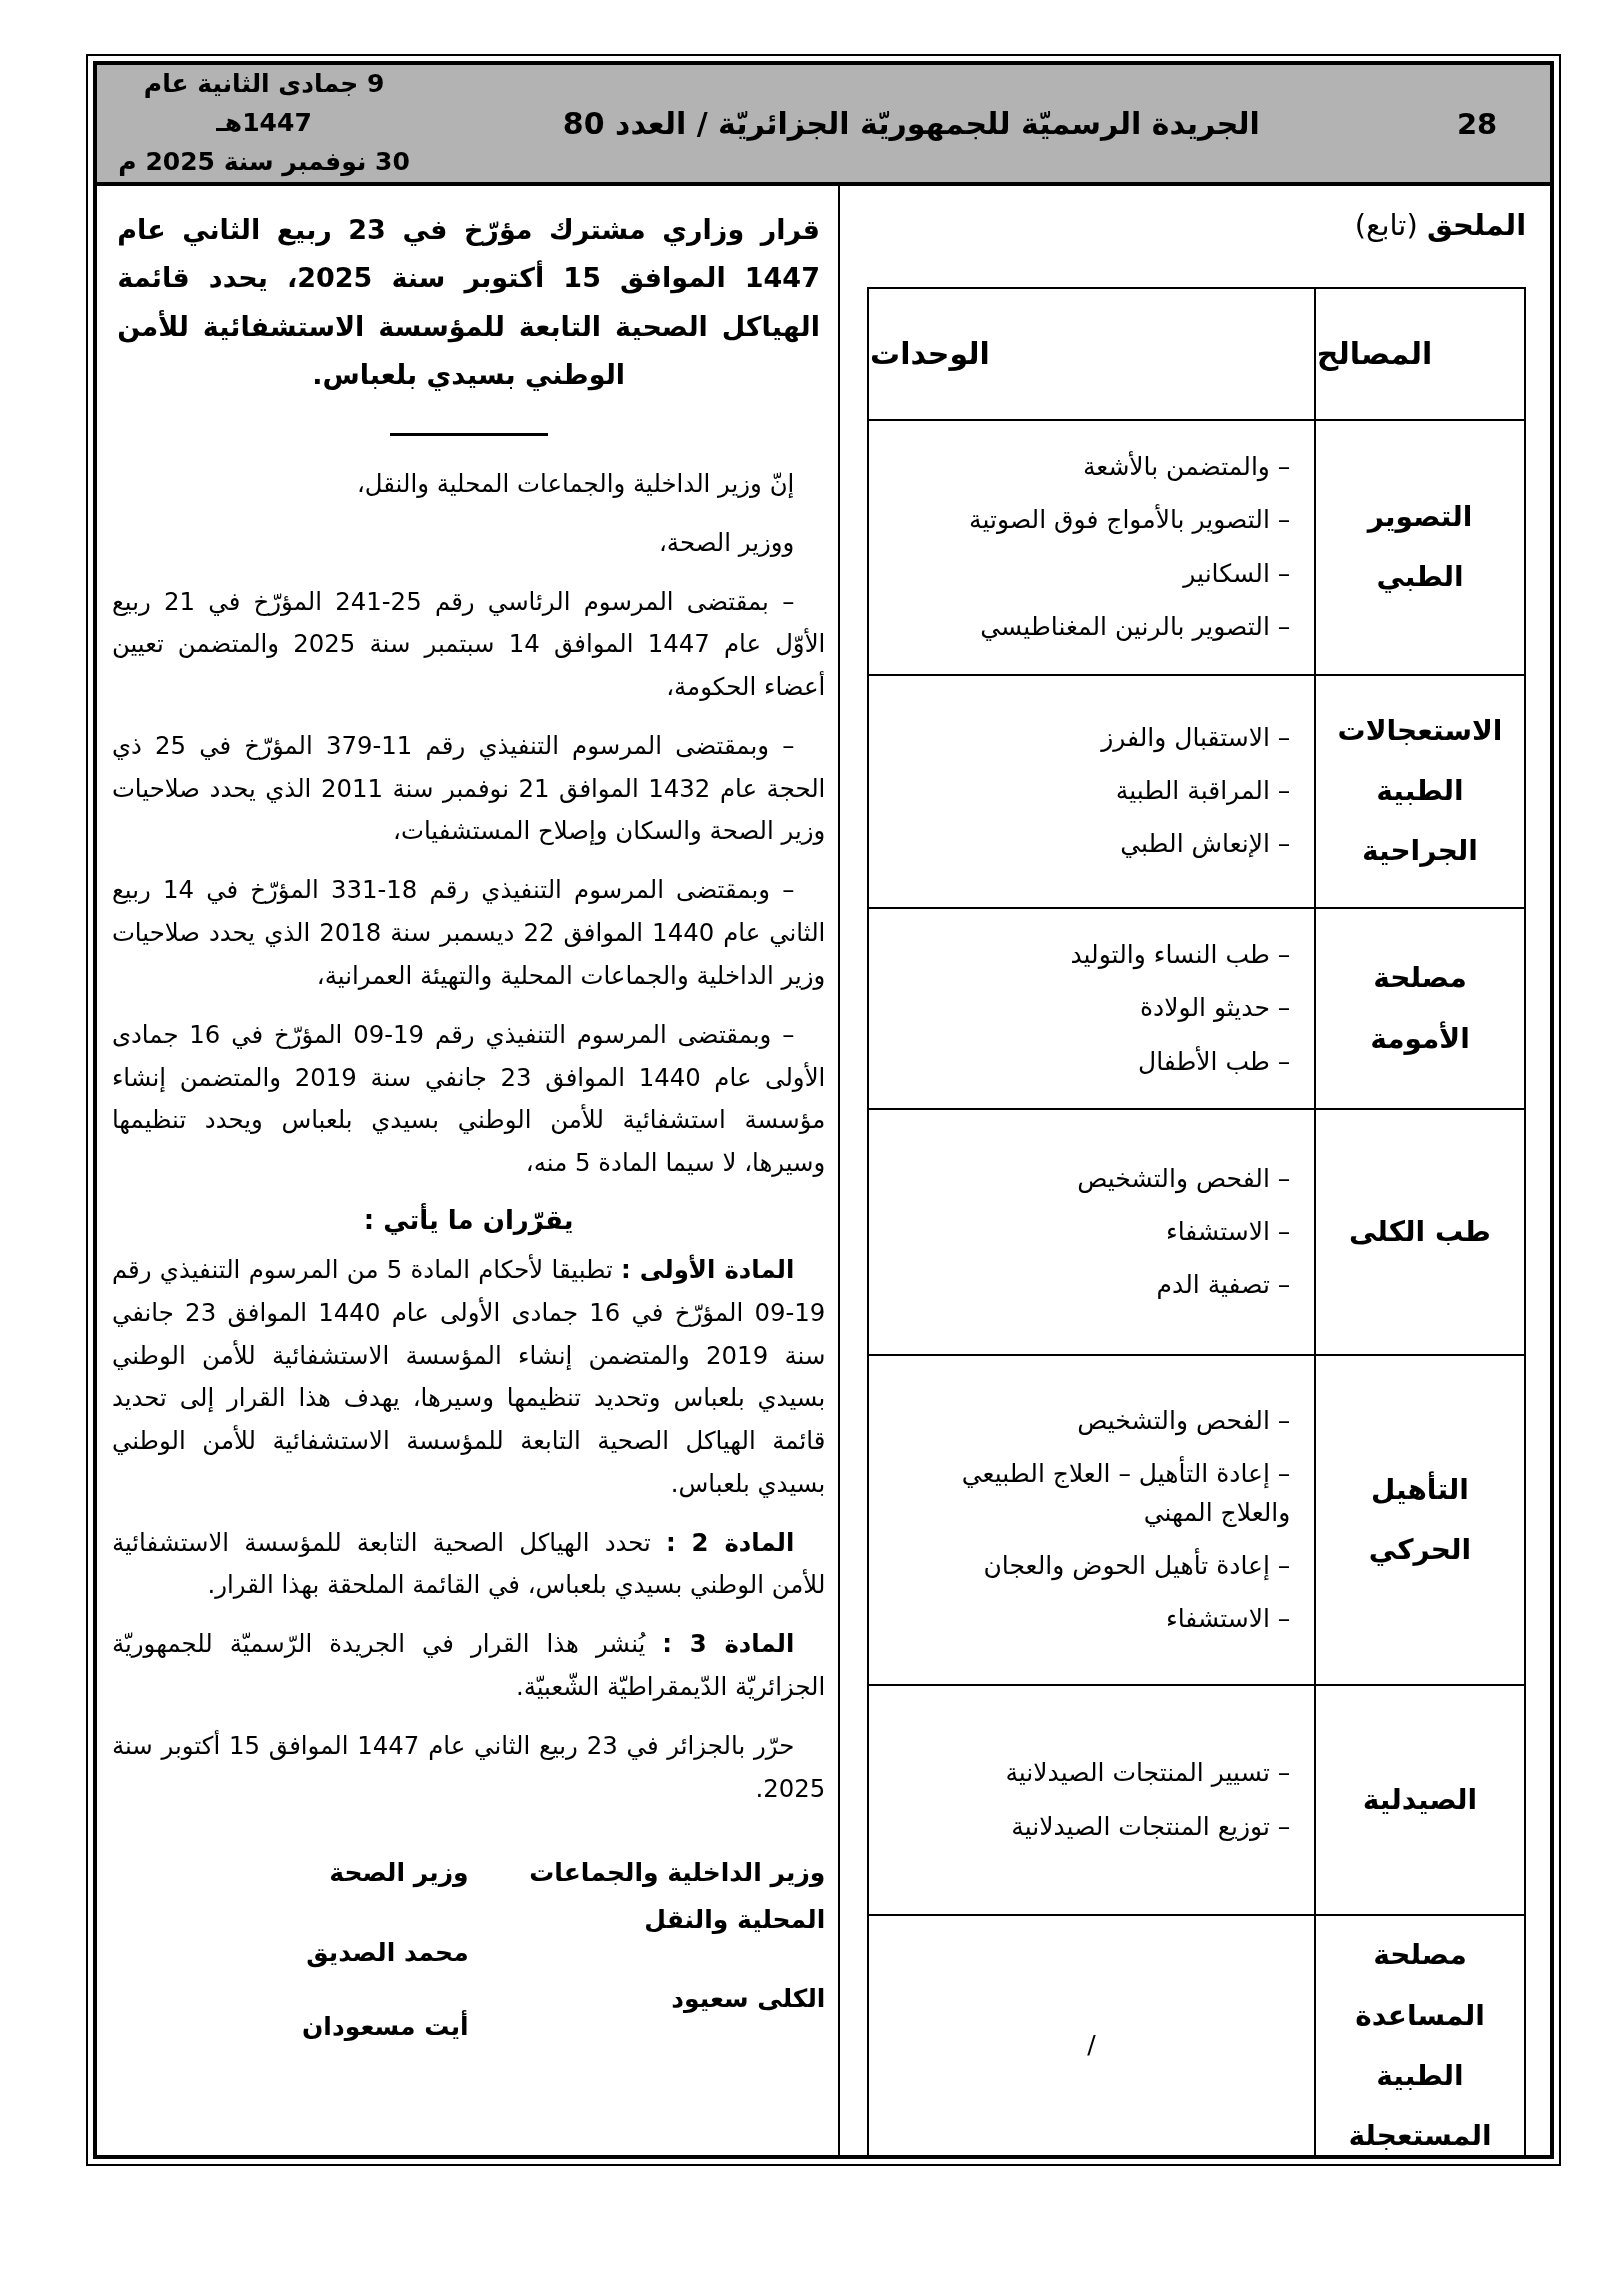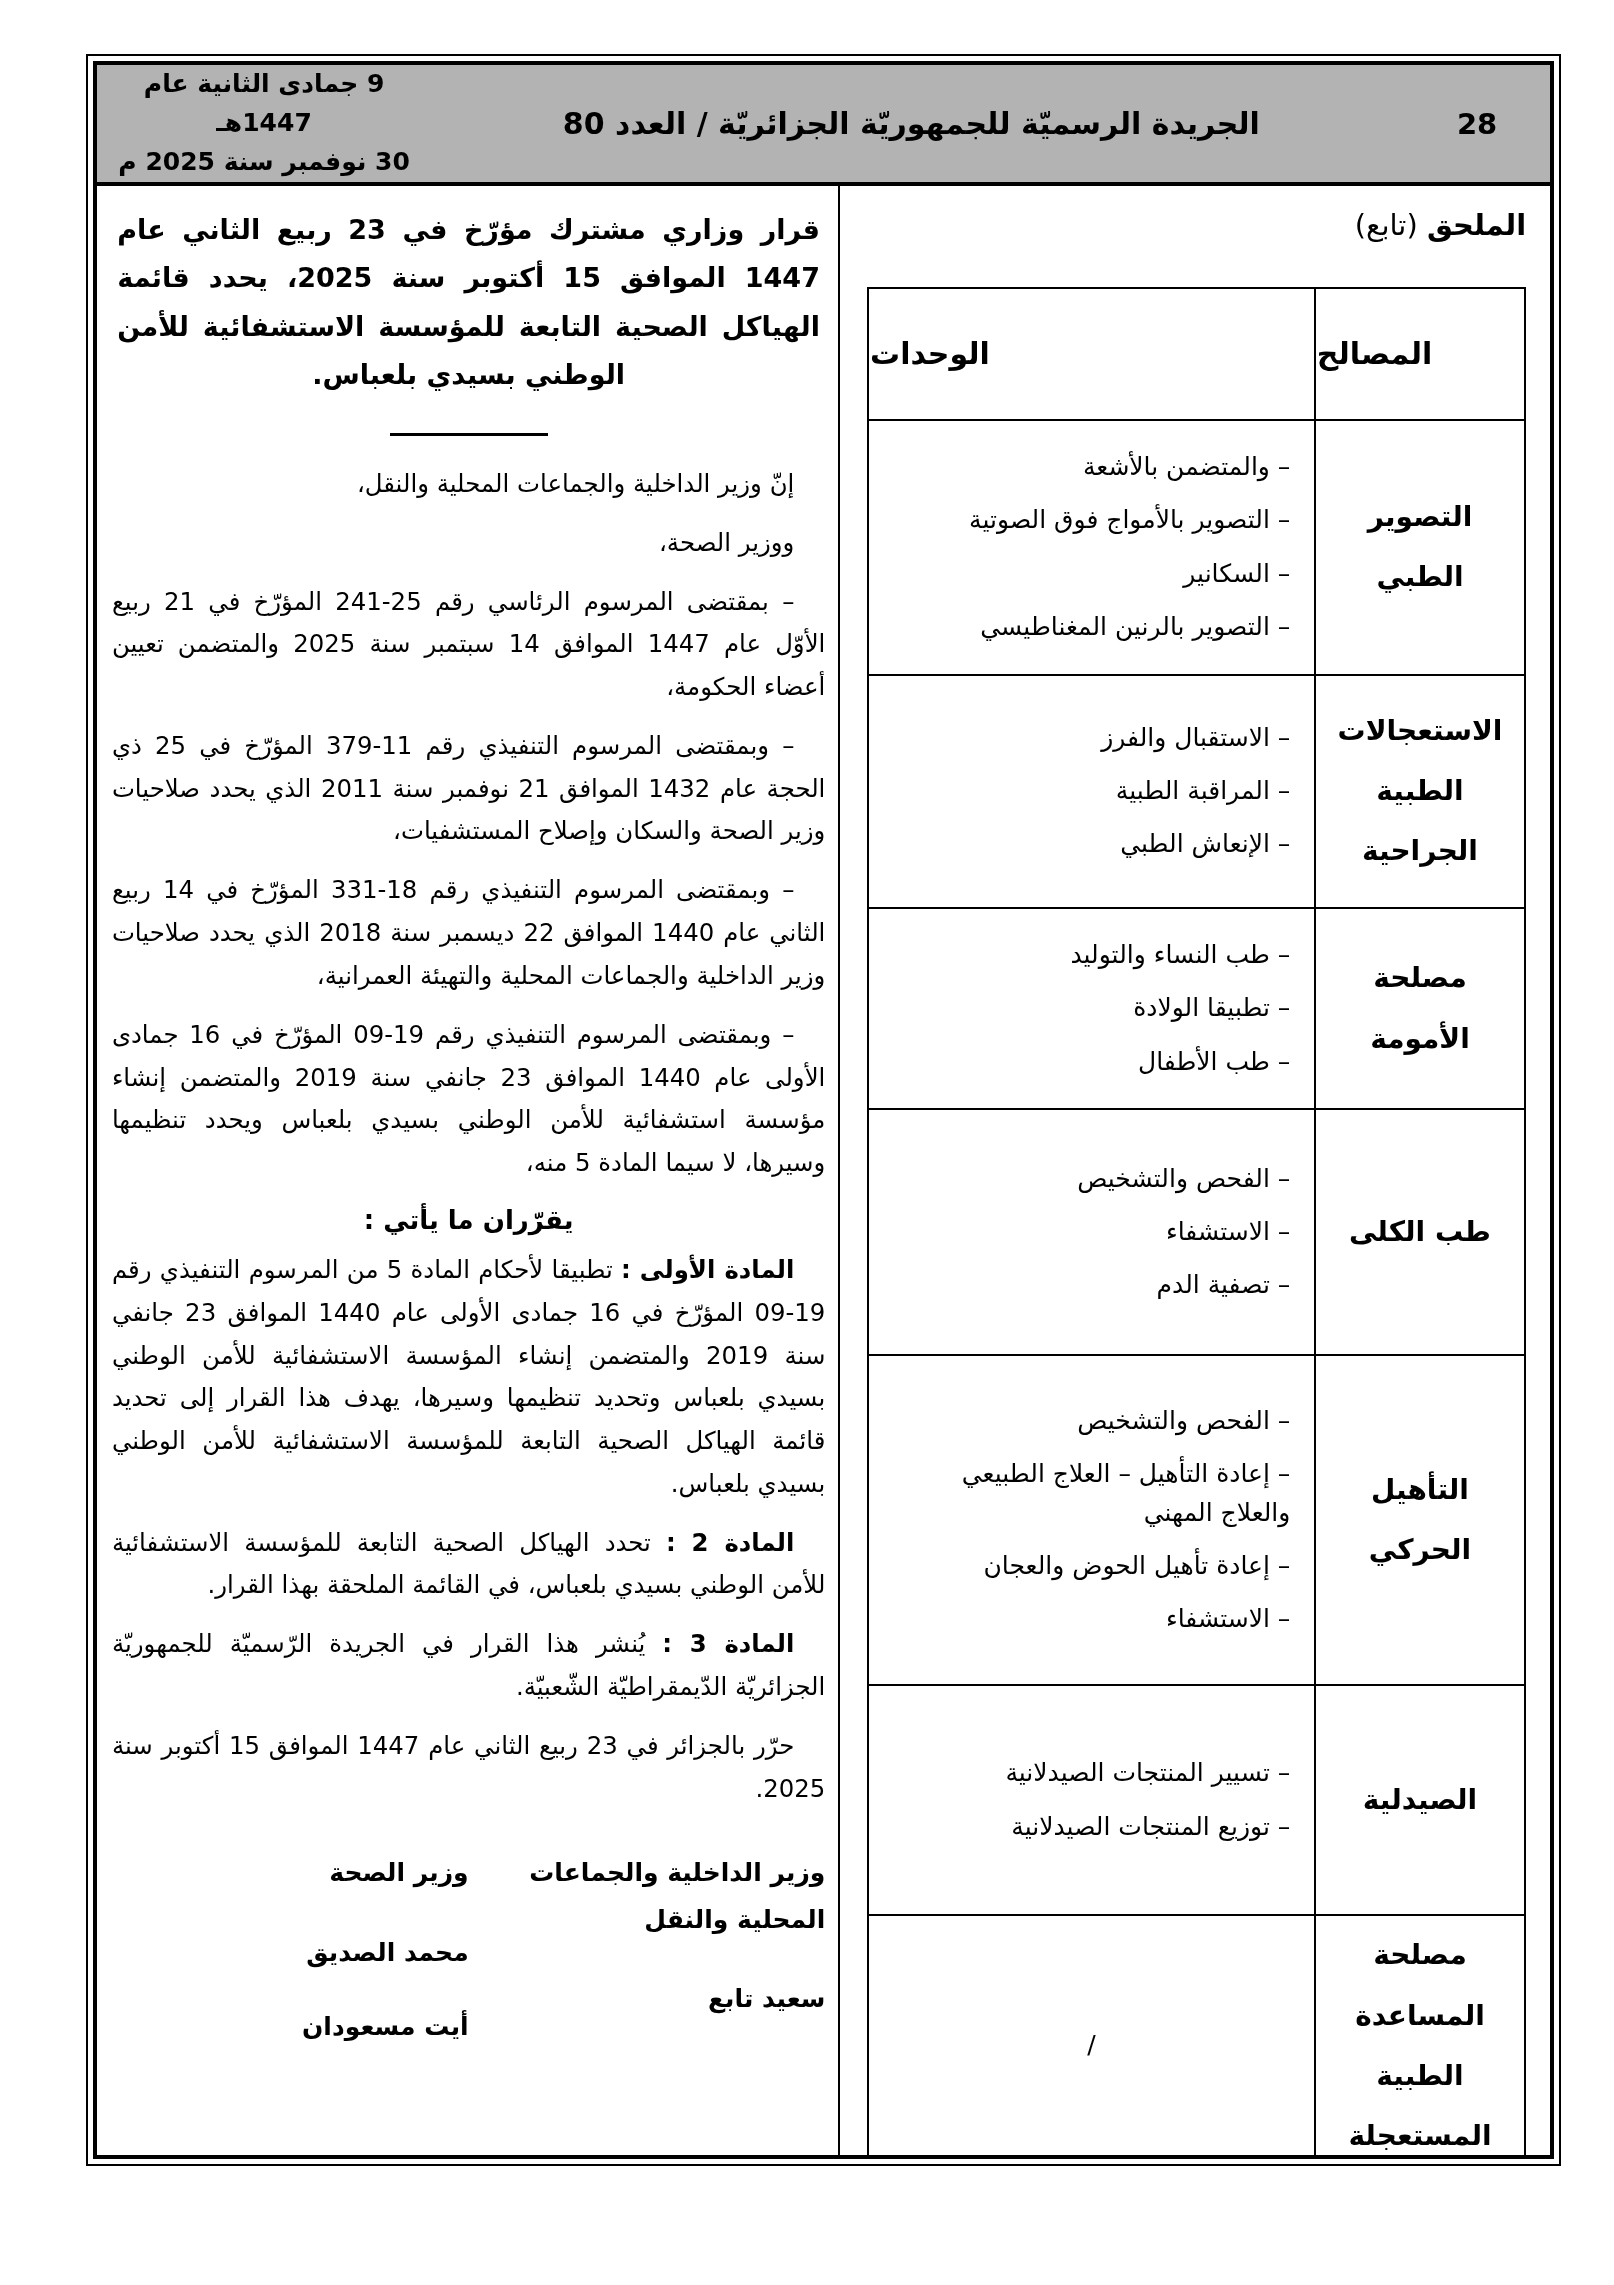--- a/index.html
+++ b/index.html
@@ -92,21 +92,21 @@
                   <td class="td-units">
                     <div class="unit">– الاستقبال والفرز</div>
                     <div class="unit">– المراقبة الطبية</div>
                     <div class="unit">– الإنعاش الطبي</div>
                   </td>
                 </tr>
                 <tr>
                   <td class="td-service">مصلحة الأمومة</td>
                   <td class="td-units">
                     <div class="unit">– طب النساء والتوليد</div>
-                    <div class="unit">– تطبيقا الولادة</div>
+                    <div class="unit">– حديثو الولادة</div>
                     <div class="unit">– طب الأطفال</div>
                   </td>
                 </tr>
                 <tr>
                   <td class="td-service">طب الكلى</td>
                   <td class="td-units">
                     <div class="unit">– الفحص والتشخيص</div>
                     <div class="unit">– الاستشفاء</div>
                     <div class="unit">– تصفية الدم</div>
                   </td>
@@ -151,21 +151,21 @@
           <p class="decide">يقرّران ما يأتي :</p>
           <div id="articles">
               <p class="para"><span class="label">المادة الأولى :</span> تطبيقا لأحكام المادة 5 من المرسوم التنفيذي رقم 19-09 المؤرّخ في 16 جمادى الأولى عام 1440 الموافق 23 جانفي سنة 2019 والمتضمن إنشاء المؤسسة الاستشفائية للأمن الوطني بسيدي بلعباس وتحديد تنظيمها وسيرها، يهدف هذا القرار إلى تحديد قائمة الهياكل الصحية التابعة للمؤسسة الاستشفائية للأمن الوطني بسيدي بلعباس.</p>
               <p class="para"><span class="label">المادة 2 :</span> تحدد الهياكل الصحية التابعة للمؤسسة الاستشفائية للأمن الوطني بسيدي بلعباس، في القائمة الملحقة بهذا القرار.</p>
               <p class="para"><span class="label">المادة 3 :</span> يُنشر هذا القرار في الجريدة الرّسميّة للجمهوريّة الجزائريّة الدّيمقراطيّة الشّعبيّة.</p>
             </div>
           <p class="para">حرّر بالجزائر في 23 ربيع الثاني عام 1447 الموافق 15 أكتوبر سنة 2025.</p>
           <div class="signatures">
             <div class="sig">
               <div class="sig-title">وزير الداخلية والجماعات المحلية والنقل</div>
-              <div class="sig-name">سعيد تابع</div>
+              <div class="sig-name">الكلى سعيود</div>
             </div>
             <div class="sig">
               <div class="sig-title">وزير الصحة</div>
               <div class="sig-name">محمد الصديق</div>
               <div class="sig-name2">أيت مسعودان</div>
             </div>
           </div>
         </section>
 
       </div>

